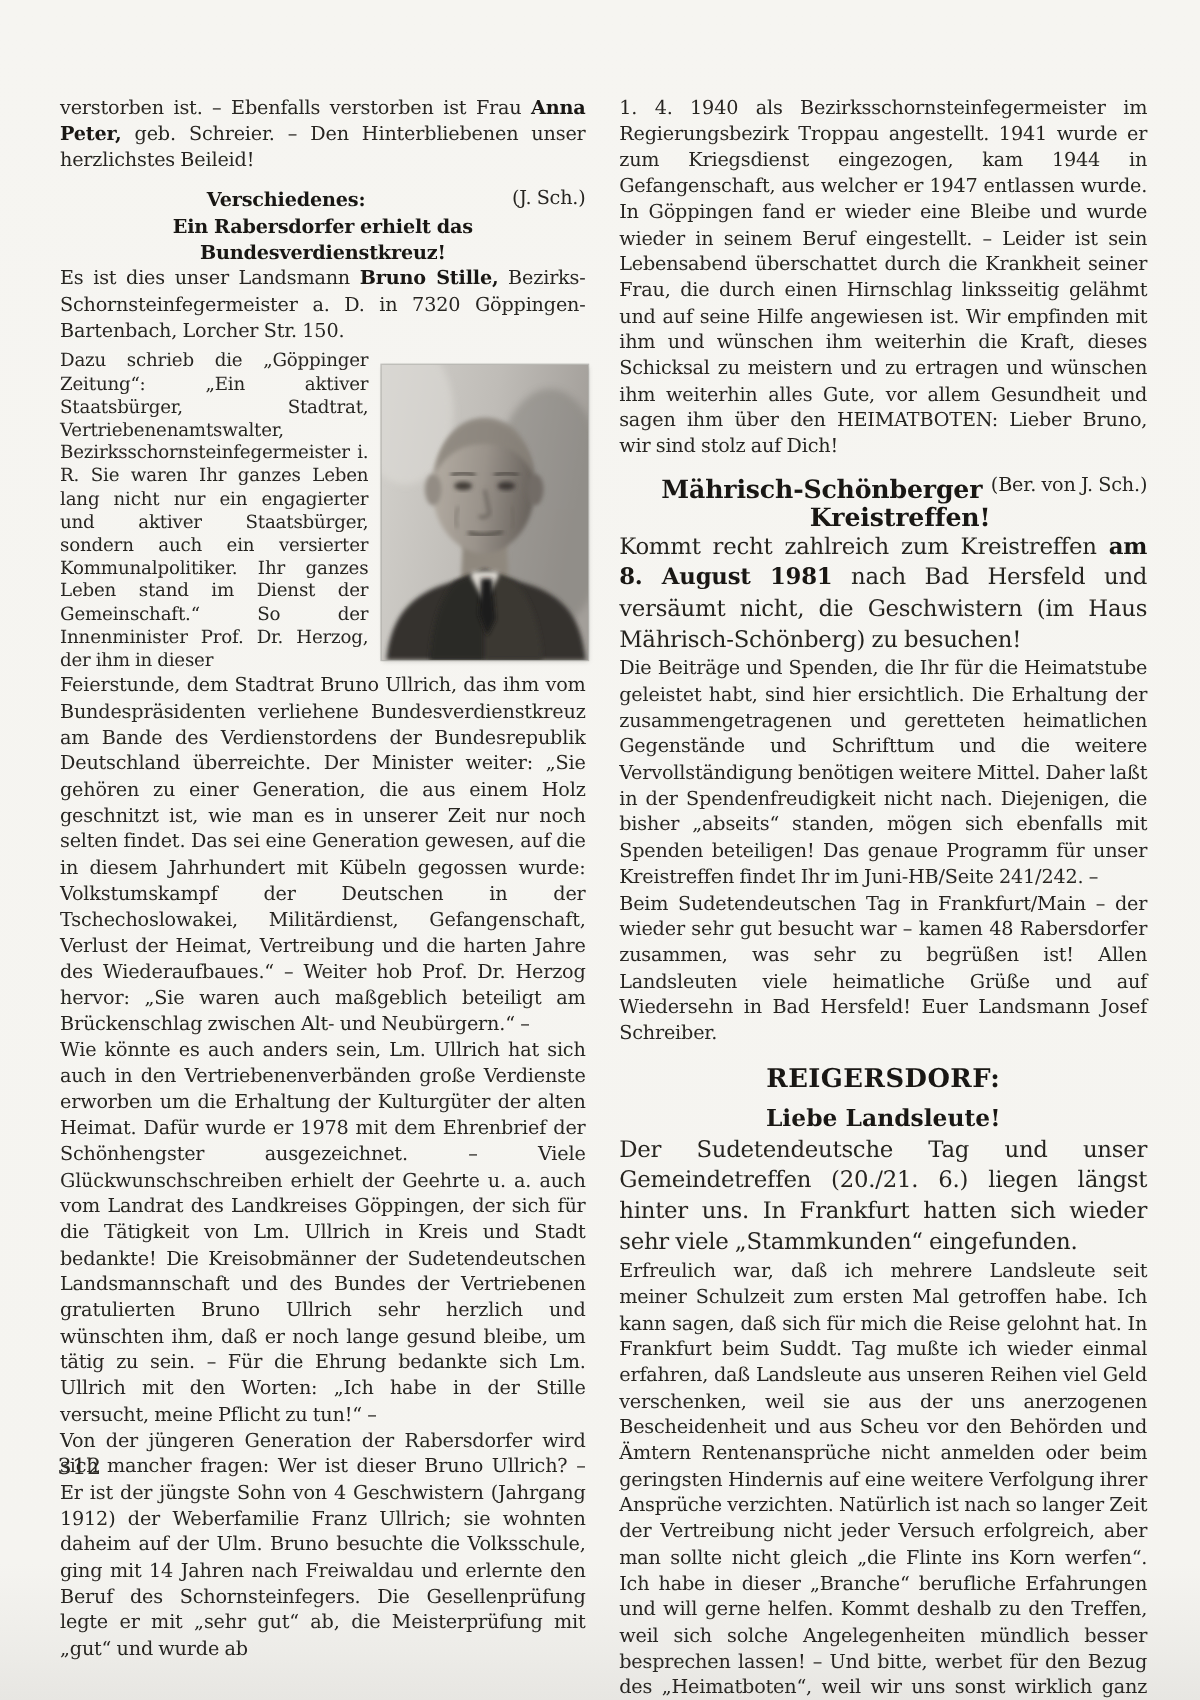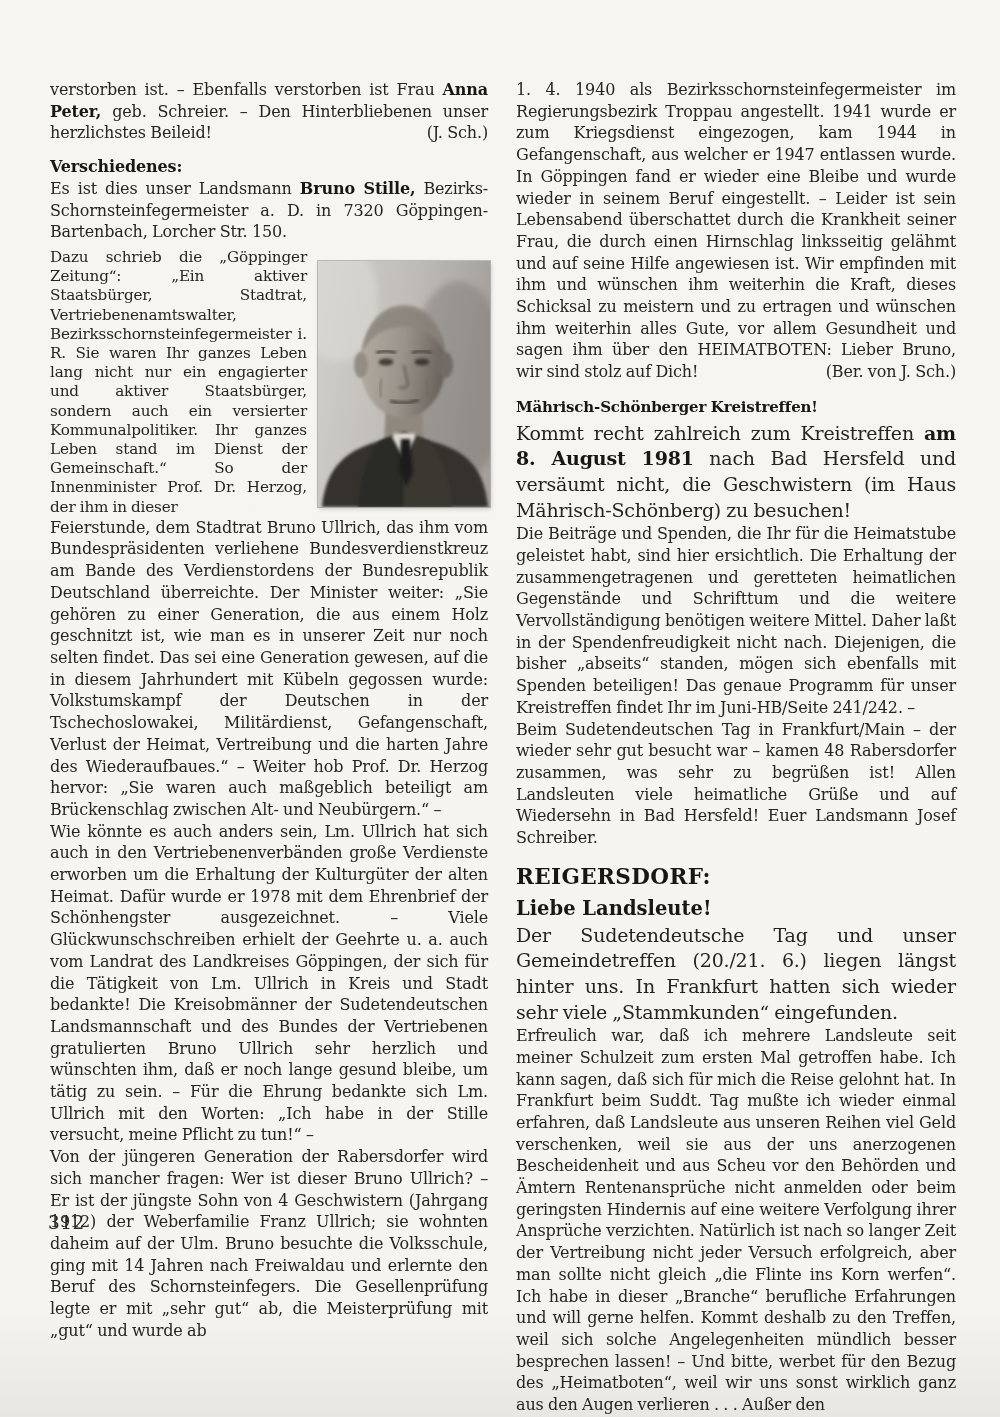--- a/index.html
+++ b/index.html
@@ -17,52 +17,52 @@
   .col.right{left:516px;width:440px;}
   p{margin:0;}
   .body{
     font-size:16px;line-height:21.7px;
     text-align:justify;
     letter-spacing:-0.15px;word-spacing:-0.5px;
     hyphens:auto;-webkit-hyphens:auto;
     color:#272521;
   }
   .b{font-weight:bold;color:#191714;}
-  .fr{float:right;}
+  .fr{float:right;margin-top:32px;}
   .mt12{margin-top:12px;}
-  .heading{font-weight:bold;color:#191714;}
+  .heading{font-weight:bold;color:#191714;text-align:center;}
   .photo-row{display:flex;gap:11px;margin-top:5px;align-items:center;}
   .narrow{width:257px;font-size:15.2px;line-height:19.2px;flex:0 0 auto;}
   .photo{
     flex:0 0 auto;width:172px;height:246px;margin-top:3px;
     box-shadow:0 0 0 1px rgba(90,88,84,.35), 1px 2px 4px rgba(60,58,54,.25);
     background:#b5b2ad;
   }
   .photo svg{display:block;}
-  .rc-head{font-size:15px;line-height:23px;margin-top:13px;}
+  .rc-head{font-size:21px;line-height:23px;margin-top:13px;margin-left:28px;}
   .big{
     font-size:19px;line-height:25.6px;
     text-align:justify;letter-spacing:-0.2px;word-spacing:-0.6px;
     hyphens:auto;-webkit-hyphens:auto;margin-top:2px;color:#26241f;
   }
   .reigersdorf{font-size:21.5px;line-height:26px;letter-spacing:.4px;margin-top:15px;}
   .liebe{font-size:19.5px;line-height:24px;margin-top:7px;}
   .page-number{
     position:absolute;left:48px;top:1212px;
     font-size:18.5px;color:#2a2824;letter-spacing:.5px;
   }
 </style>
 </head>
 <body>
 
 <div class="page">
 
   <div class="col left">
     <p class="body"><span>verstorben ist. – Ebenfalls verstorben ist Frau </span><span class="b">Anna Peter,</span><span> geb. Schreier. – Den Hinterbliebenen unser herzlichstes Beileid! </span><span class="fr">(J. Sch.)</span></p>
-    <p class="body heading mt12"><span class="b">Verschiedenes:</span><br></p>
+    <p class="body heading mt12"><span class="b">Verschiedenes:</span><br><span class="b">Ein Rabersdorfer erhielt das Bundesverdienstkreuz!</span></p>
     <p class="body"><span>Es ist dies unser Landsmann </span><span class="b">Bruno Stille,</span><span> Bezirks-Schornsteinfegermeister a. D. in 7320 Göppingen-Bartenbach, Lorcher Str. 150.</span></p>
 
     <div class="photo-row">
       <p class="body narrow"><span>Dazu schrieb die „Göppinger Zeitung“: „Ein aktiver Staatsbürger, Stadtrat, Vertriebenenamtswalter, Bezirksschornsteinfegermeister i. R. Sie waren Ihr ganzes Leben lang nicht nur ein engagierter und aktiver Staatsbürger, sondern auch ein versierter Kommunalpolitiker. Ihr ganzes Leben stand im Dienst der Gemeinschaft.“ So der Innenminister Prof. Dr. Herzog, der ihm in dieser</span></p>
       <div class="photo" title="portrait-of-elderly-man-in-dark-suit">
         <svg width="172" height="246" viewBox="0 0 172 246" xmlns="http://www.w3.org/2000/svg">
           <defs>
             <linearGradient id="pbg" x1="0" y1="0" x2="1" y2="0.25">
               <stop offset="0" stop-color="#d3d1cc"></stop>
               <stop offset="0.55" stop-color="#bfbcb7"></stop>

